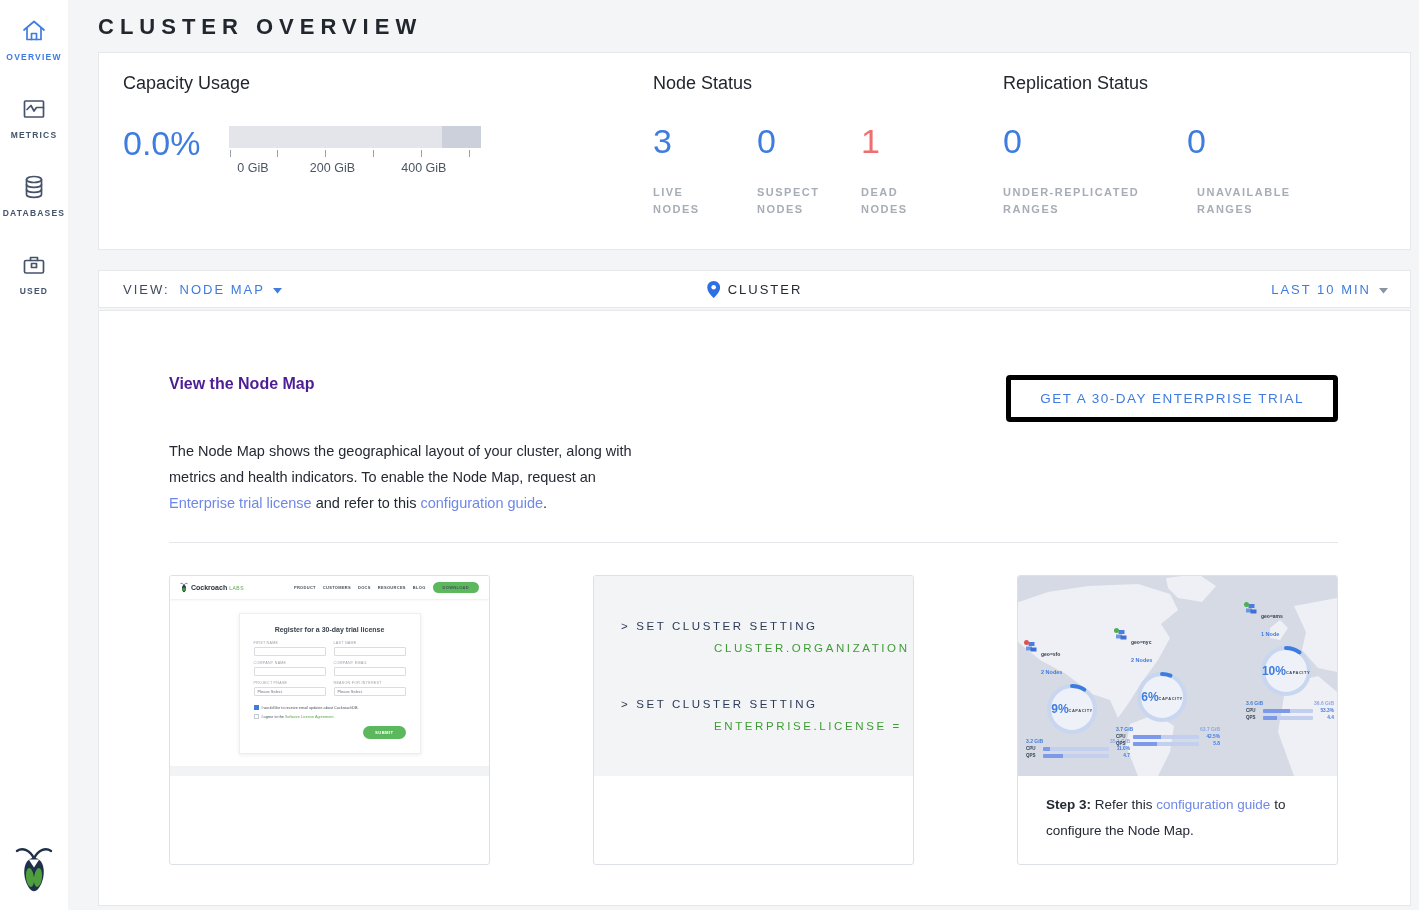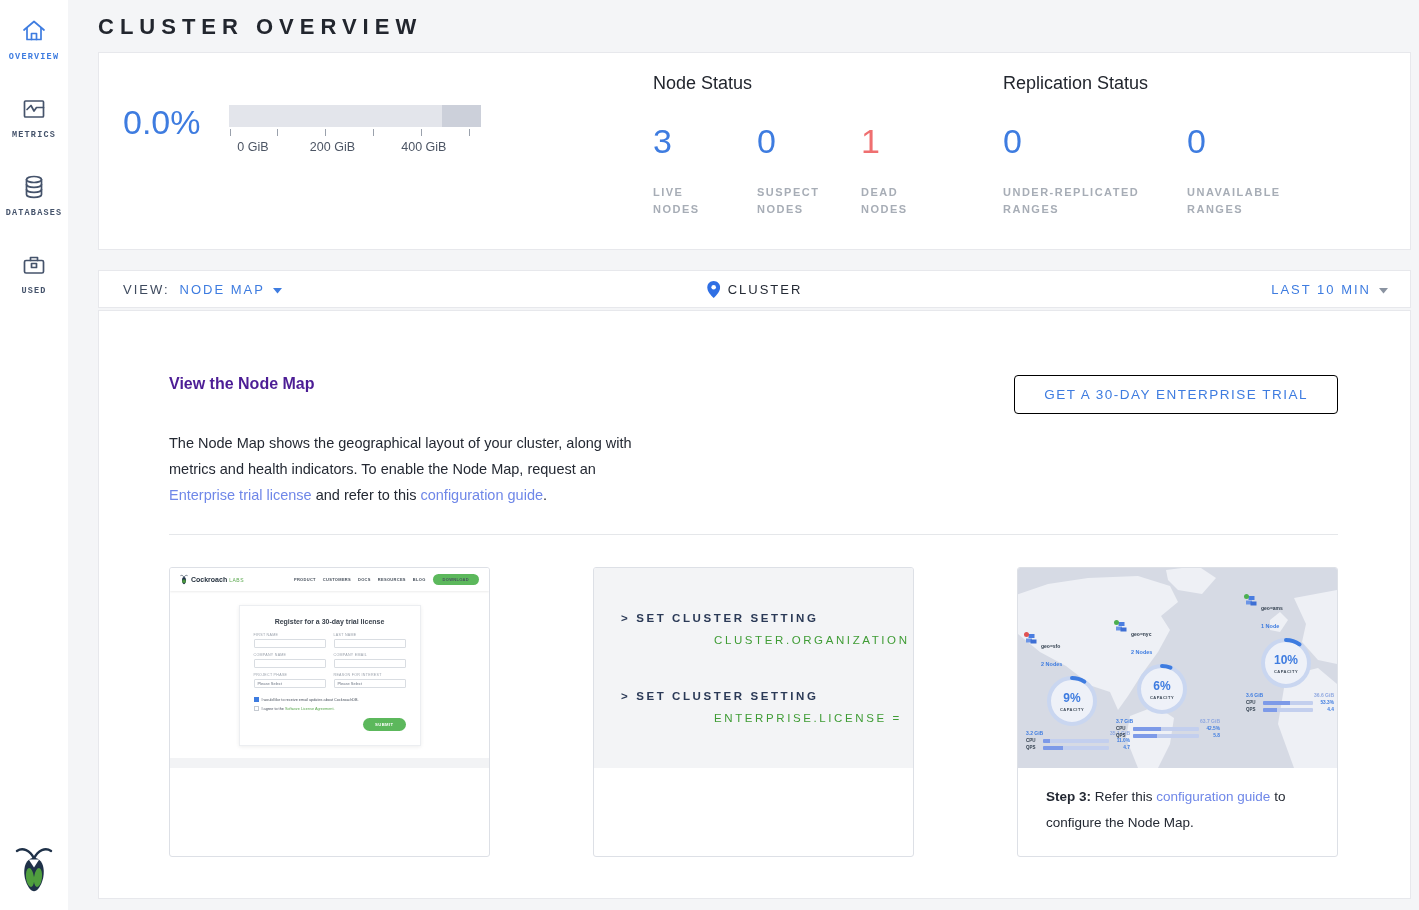--- a/index.html
+++ b/index.html
@@ -11,21 +11,21 @@
     display:flex;
   }
   :root{
     --blue:#3e7ce0; --link-blue:#6f87e8; --red:#ef6f70; --green:#3f9c35;
     --brand-green:#5cb85c; --navy:#2b3a57; --label-gray:#a7adb6; --dark:#242933;
   }
   
   .sidebar{ width:68px; background:#fff; position:relative; flex:0 0 68px; }
   .nav-item{ display:flex; flex-direction:column; align-items:center; padding-top:16px; cursor:pointer; margin-bottom:16px;}
   .nav-item .icon{ color:#45536b; height:30px; display:flex; align-items:center;}
-  .nav-item .nav-label{ font-size:8.5px; letter-spacing:1.2px; font-weight:bold; color:#45536b; margin-top:6px;font-family:Liberation Mono, monospace;}
+  .nav-item .nav-label{ font-size:8.5px; letter-spacing:1.2px; font-weight:bold; color:#45536b; margin-top:6px;}
   .nav-item.active .icon, .nav-item.active .nav-label{ color:var(--blue); }
   .roach-logo{ position:absolute; bottom:14px; left:50%; transform:translateX(-50%); }
   
   .main{ flex:1; padding:0 8px 0 30px; }
   h1.page-title{ font-size:22px; font-weight:600; letter-spacing:6px; color:#22262e; margin:14px 0 12px 0;}
   .panel{ background:#fff; border:1px solid #e7e8ec; }
   
   .summary{ display:flex; height:198px; padding:20px 24px; }
   .sec-title{ font-size:18px; font-weight:500; color:#22262e; }
   .cap-col{ width:530px; }
@@ -41,34 +41,34 @@
   .cap-meta{ display:flex; margin-top:16px; align-items:flex-start;}
   .meta-label{ font-size:11px; letter-spacing:1.5px; color:var(--label-gray); width:92px; line-height:17px; font-weight:bold;}
   .meta-value{ font-size:18px; color:var(--blue); margin:6px 46px 0 16px; white-space:nowrap;}
   .stat-col{ width:350px; }
   .stat-col.rep{ width:auto; }
   .stats{ display:flex; margin-top:30px; }
   .stat{ margin-right:24px; }
   .stat .stat-value{ font-size:34px; color:var(--blue); line-height:34px;}
   .stat .stat-value.red{ color:var(--red); }
   .stat .stat-label{ font-size:11px; letter-spacing:1.5px; color:var(--label-gray); margin-top:26px; line-height:17px; font-weight:bold;}
-  .w80{width:80px;} .w95{width:81px;} .w160{width:160px;} .w110{width:105px;}
+  .w80{width:80px;} .w95{width:81px;} .w160{width:160px;} .w110{width:105px;margin-left:10px;}
   
   .view-bar{ margin-top:20px; height:38px; display:flex; align-items:center; position:relative; font-size:13px; letter-spacing:2px;}
   .view-left{ padding-left:24px; color:#3e4a5e; display:flex; align-items:center; cursor:pointer;}
   .view-left .value{ color:var(--blue); margin-left:10px; font-weight:500;}
   .caret{ display:inline-block; margin-left:8px; }
   .view-center{ position:absolute; left:50%; transform:translateX(-50%); display:flex; align-items:center; color:#242a35; font-weight:500;}
   .view-center .pin{ margin-right:8px; display:flex; }
   .view-right{ margin-left:auto; padding-right:22px; color:var(--blue); display:flex; align-items:center; cursor:pointer; font-weight:500;}
   
   .content{ margin-top:2px; min-height:589px; padding:64px 72px 40px 70px; }
   .content-head{ display:flex; justify-content:space-between; align-items:flex-start;}
   h2.map-title{ font-size:16px; font-weight:700; color:#4c1d95;}
-  .trial-btn{ background:#fff; border:1px solid #000000; border-radius:4px; color:var(--blue);
+  .trial-btn{ background:#fff; border:5px solid #000000; border-radius:4px; color:var(--blue);
     font-size:13.5px; letter-spacing:1.5px; padding:11px 29px; cursor:pointer; font-family:inherit; font-weight:500;}
   .desc{ width:480px; font-size:14.5px; line-height:26px; margin-top:16px; color:#242933;}
   a.link{ color:var(--link-blue); text-decoration:none; cursor:pointer;}
   hr.divider{ border:none; border-top:1px solid #e5e7ea; margin-top:26px;}
   .cards{ display:flex; justify-content:space-between; margin-top:32px;}
   .card{ width:321px; border:1px solid #dde0e6; border-radius:3px; background:#fff; overflow:hidden;}
   .card-img{ height:200px; position:relative; overflow:hidden;}
   .card-caption{ padding:16px 28px 20px 28px; font-size:13.5px; line-height:26px; color:#242933;}
   .card-caption b{ font-weight:bold; }
   
@@ -88,35 +88,35 @@
   .mini-input{ height:9px; border:1px solid #d9dde2; border-radius:1px; font-size:4px; color:#6a7380; display:flex; align-items:center; padding-left:3px;}
   .mini-check{ display:flex; align-items:center; margin-top:4px;}
   .mini-check .box{ width:5px; height:5px; border:1px solid #c5cad1; margin-right:3px; flex:0 0 5px;}
   .mini-check .box.checked{ background:#3e7ce0; border-color:#3e7ce0;}
   .mini-check .ct{ font-size:3.8px; color:#4a525e;}
   .mini-check .ct .g{ color:#5aa84e;}
   .mini-submit{ background:var(--brand-green); color:#fff; font-size:4.2px; font-weight:bold; border-radius:7px; padding:4px 12px; margin:7px 0 0 auto; display:block; width:max-content; letter-spacing:.4px;}
   .mini-strip{ height:10px; background:#f2f3f5; margin-top:12px;}
   
   .code-block{ height:100%; background:#f3f4f6; padding:44px 0 0 27px;}
-  .code-line{ font-size:11.5px; font-weight:bold; letter-spacing:2.6px; color:var(--navy); white-space:nowrap;}
+  .code-line{ font-size:11.5px; font-weight:normal; letter-spacing:2.6px; color:var(--navy); white-space:nowrap;}
   .code-arg{ font-size:11.5px; font-weight:normal; letter-spacing:2.6px; color:var(--green); margin:10px 0 0 57px; white-space:nowrap;padding-left:36px;}
   .code-gap{ height:44px; }
   
   .map-area{ background:#d6dae4; height:100%; position:relative;}
   .map-area svg.world{ position:absolute; inset:0;}
   .marker{ position:absolute; }
   .marker-head{ display:flex; align-items:flex-start; position:relative;}
   .marker-head .dot{ width:5px; height:5px; border-radius:50%; position:absolute; left:-2px; top:-2px;}
   .dot.red{ background:#e05252;} .dot.green{ background:#4caf50;}
   .marker-name{ margin-left:4px;}
   .marker-name .nm{ font-size:5px; font-weight:bold; color:#33404f;}
   .marker-name .nd{ font-size:5.5px; font-weight:bold; color:#3e7ce0; margin-top:1px;}
   .gauge{ position:relative; width:56px; height:56px; margin-top:3px;}
-  .gauge .gtxt{ position:absolute; inset:0; display:flex; flex-direction:column; align-items:center; justify-content:center;}
+  .gauge .gtxt{ position:absolute; inset:0; display:flex; flex-direction:row; align-items:center; justify-content:center;}
   .gauge .pct{ font-size:12px; font-weight:bold; color:#3e7ce0;}
   .gauge .cap{ font-size:4px; letter-spacing:.5px; color:#3c4856; font-weight:bold; margin-top:2px;}
   .m-row{ display:flex; align-items:center; margin-top:2px; width:104px;}
   .m-caprow{ display:flex; justify-content:space-between; width:104px; margin-top:1px;}
   .m-caprow .u{ font-size:5px; font-weight:bold; color:#3e7ce0;}
   .m-caprow .t{ font-size:5px; font-weight:bold; color:#8fa8e0;}
   .m-row .lbl{ font-size:4.5px; font-weight:bold; color:#33404f; width:14px;}
   .m-row .mbar{ height:4px; background:#c3cfee; flex:1; margin:0 3px; border-radius:1px; position:relative; overflow:hidden;}
   .m-row .mbar i{ position:absolute; left:0; top:0; bottom:0; background:#7d9ae8; display:block;}
   .m-row .val{ font-size:4.8px; font-weight:bold; color:#3e7ce0; width:18px; text-align:right;}
@@ -175,20 +175,21 @@
       <ellipse cx="24.2" cy="33" rx="4.2" ry="10" fill="#4f9e3e" transform="rotate(7 24.2 33)"></ellipse>
     </svg>
   </div>
 </aside>
 
 <main class="main">
   <h1 class="page-title">CLUSTER OVERVIEW</h1>
 
   <section class="panel summary">
     <div class="cap-col">
+      <div class="sec-title">Capacity Usage</div>
       <div class="cap-row">
         <div class="cap-pct">0.0%</div>
         <div class="bar-wrap">
           <div class="bar">
               <div class="dark"></div>
             </div>
           <div class="ticks">
             <span class="tick" style="left:0.5%"></span>
               <span class="tick" style="left:19.1%"></span>
             <span class="tick" style="left:38.1%"></span>

